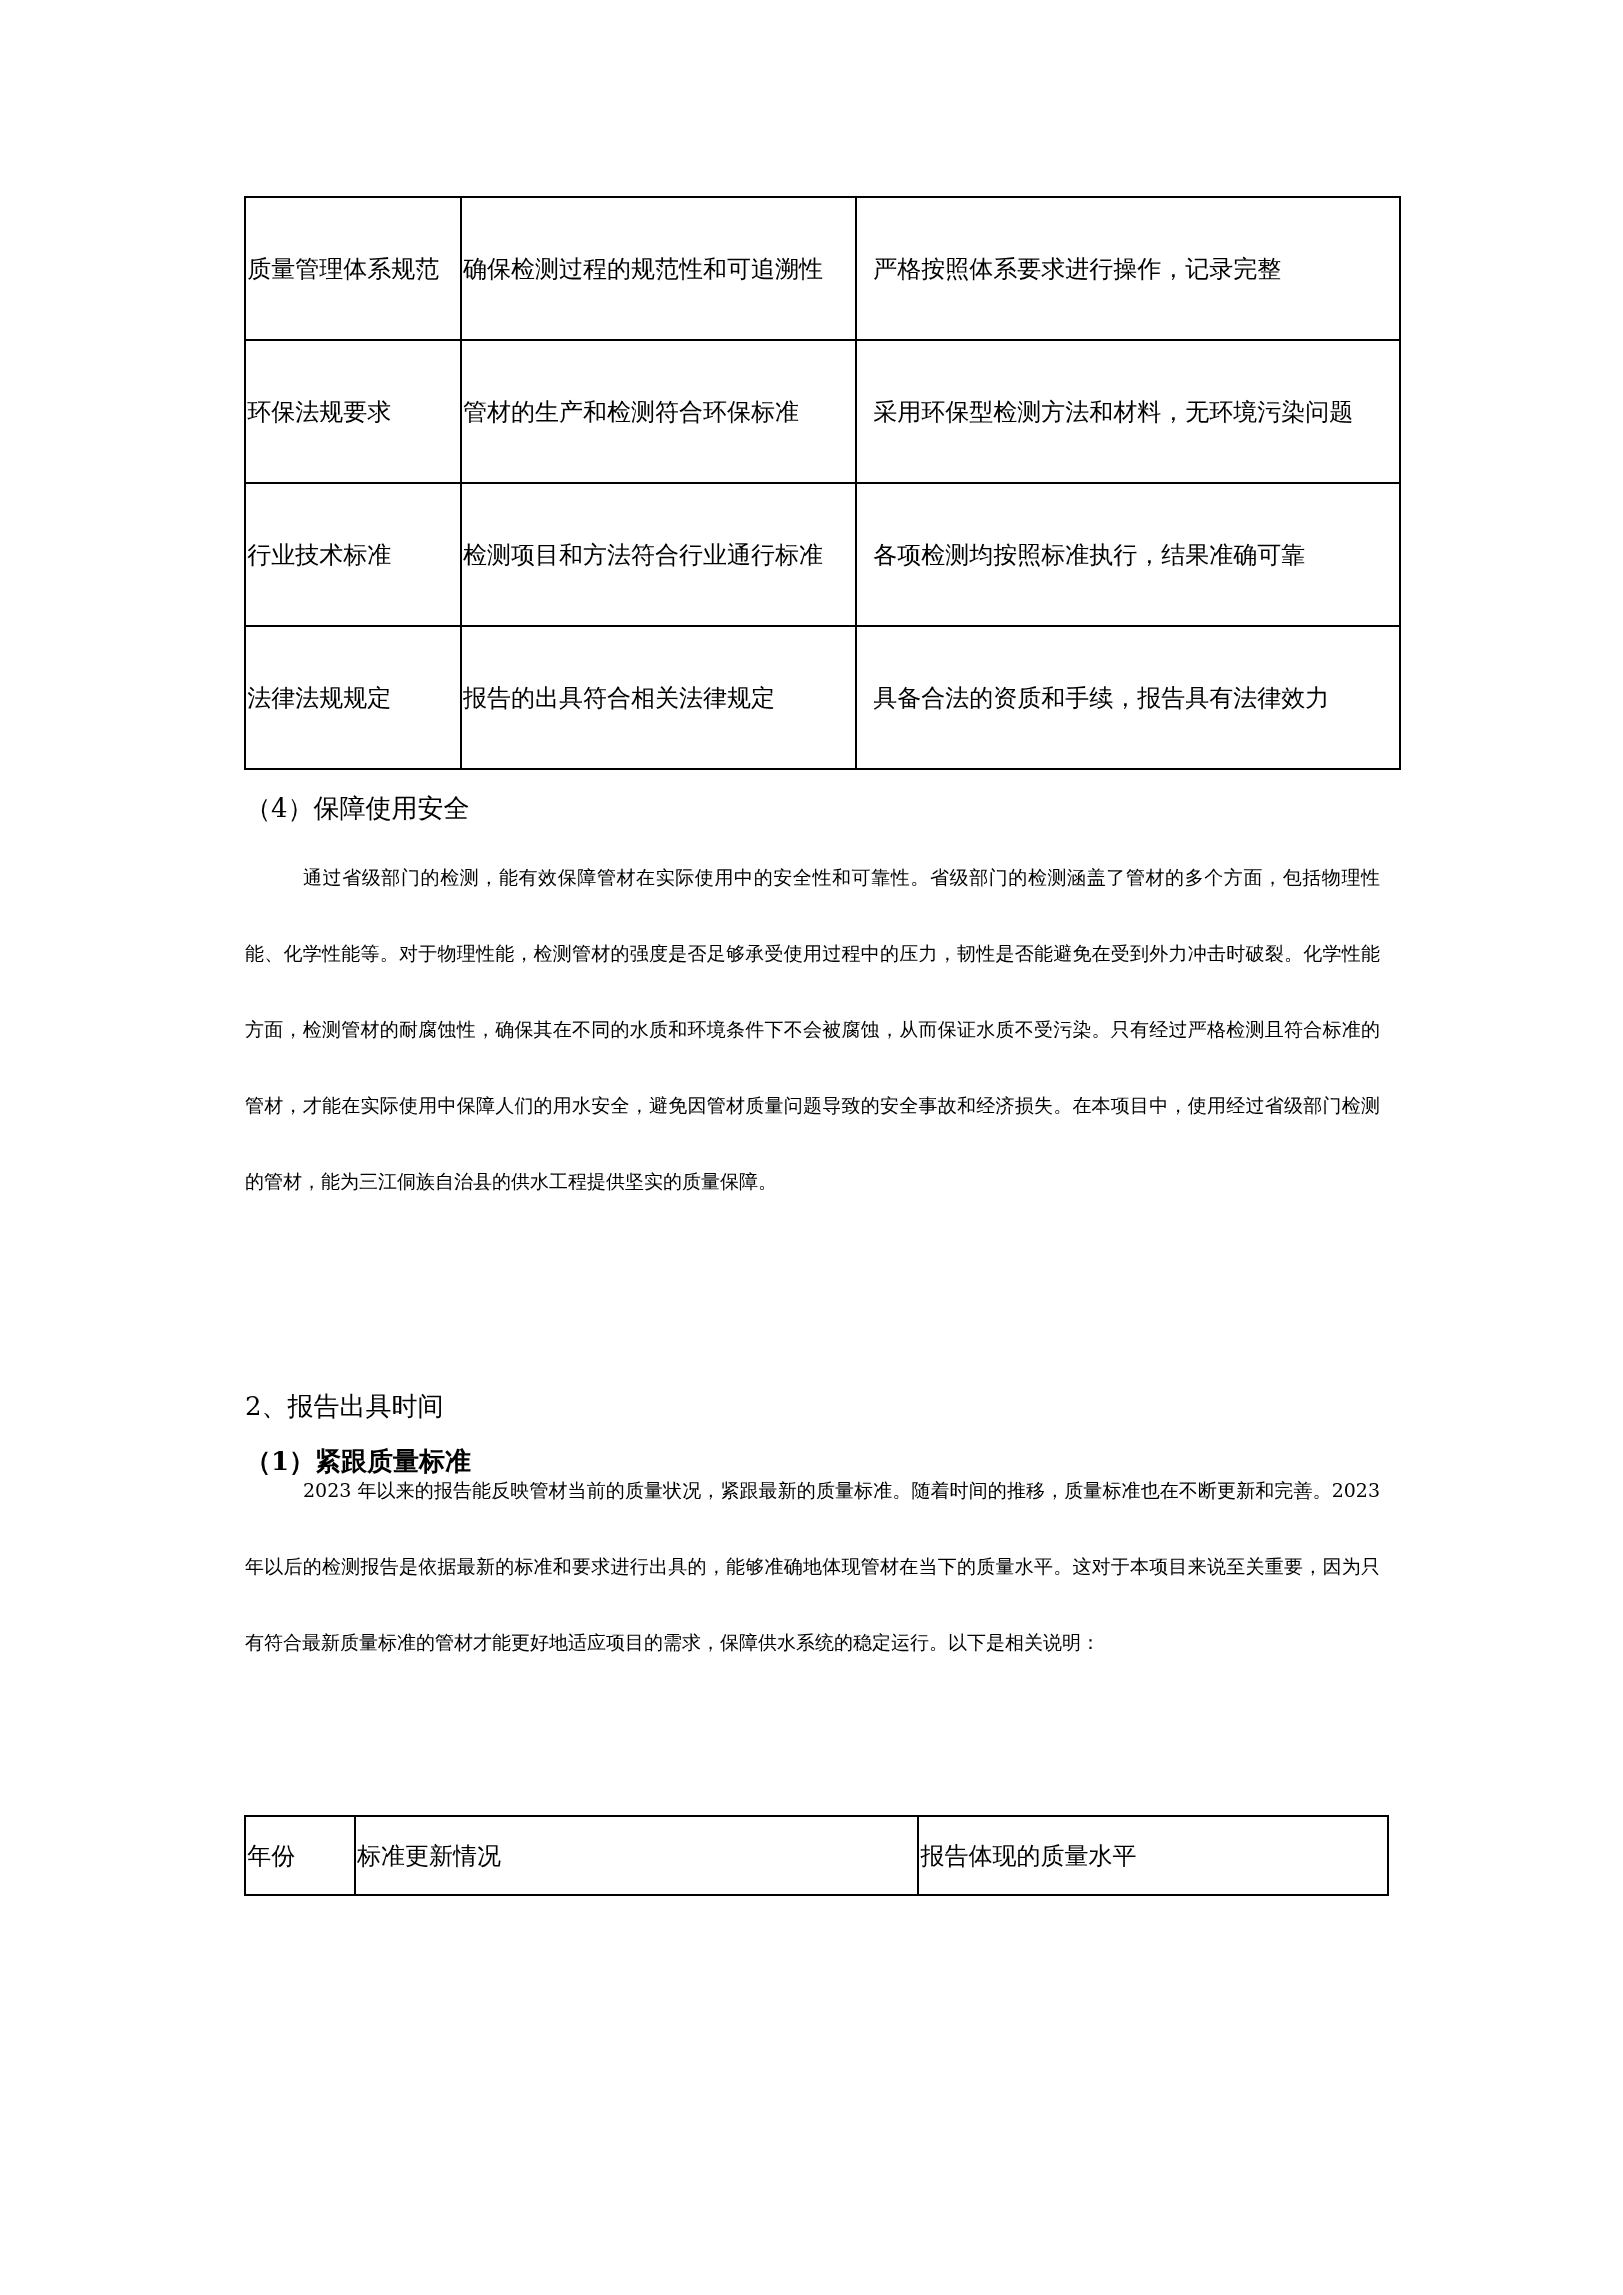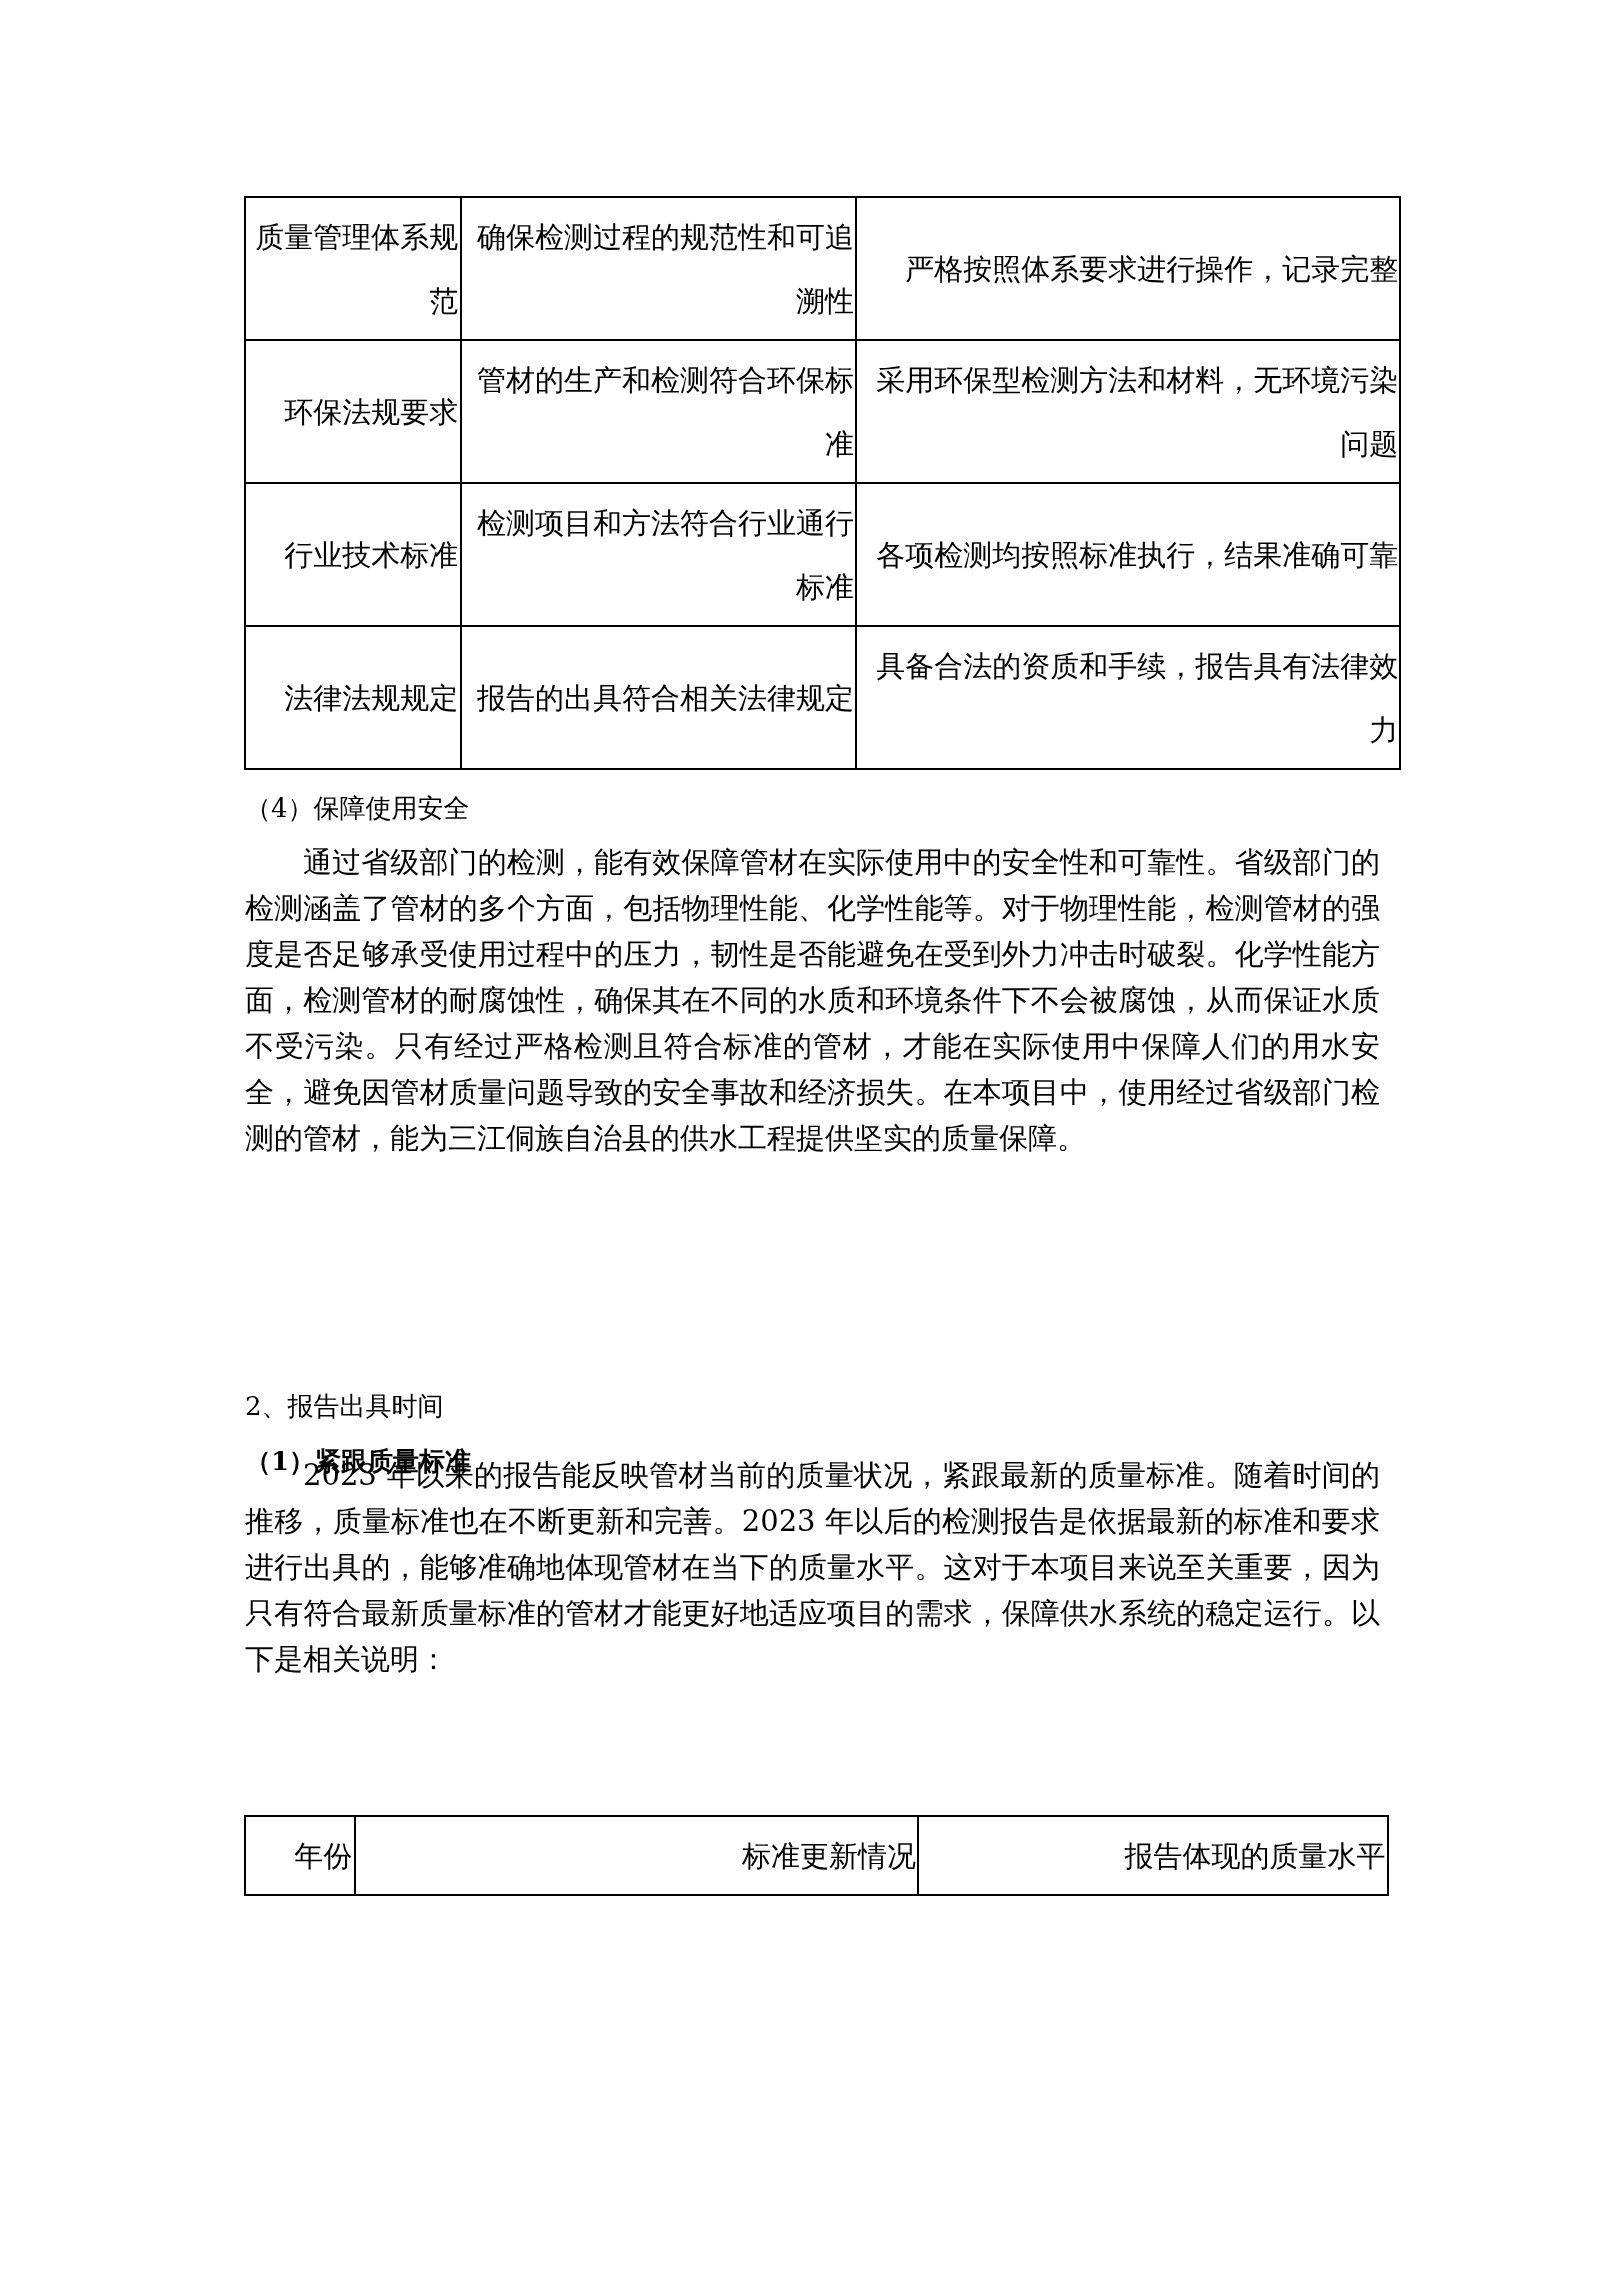--- a/index.html
+++ b/index.html
@@ -10,23 +10,23 @@
     }
     .page { position: absolute; left: 0; top: 0; width: 1623px; height: 2295px; }
 
     table.doc-table {
       position: absolute;
       border-collapse: collapse;
       table-layout: fixed;
     }
     table.doc-table td {
       border: 2px solid #000;
-      font-size: 29px;
+      font-size: 24px;
       line-height: 64px;
-      text-align: right;
+      text-align: left;
       vertical-align: middle;
       padding: 0 1.3px;
       word-break: break-all;
       overflow: hidden;
     }
     #table1 { left: 244px; top: 196px; width: 1135px; }
     #table1 td { height: 141px; }
     #table1 td.c1 { width: 211px; }
     #table1 td.c2 { width: 391px; }
     #table1 td.c3 { width: 525px; padding-left: 16px; }
@@ -35,22 +35,22 @@
     #table2 tr.head td { height: 77px; }
     #table2 tr.body td { height: 141px; }
     #table2 td.c1 { width: 105px; }
     #table2 td.c2 { width: 559px; }
     #table2 td.c3 { width: 465px; }
 
     .text-block {
       position: absolute;
       left: 245px;
       width: 1135px;
-      font-size: 29px;
-      line-height: 46px;
+      font-size: 19px;
+      line-height: 76px;
       text-align: justify;
     }
     .heading-line {
       position: absolute;
       left: 245px;
       font-size: 26px;
       line-height: 39px;
       white-space: nowrap;
     }
     .para { text-indent: 58px; margin: 0; }

